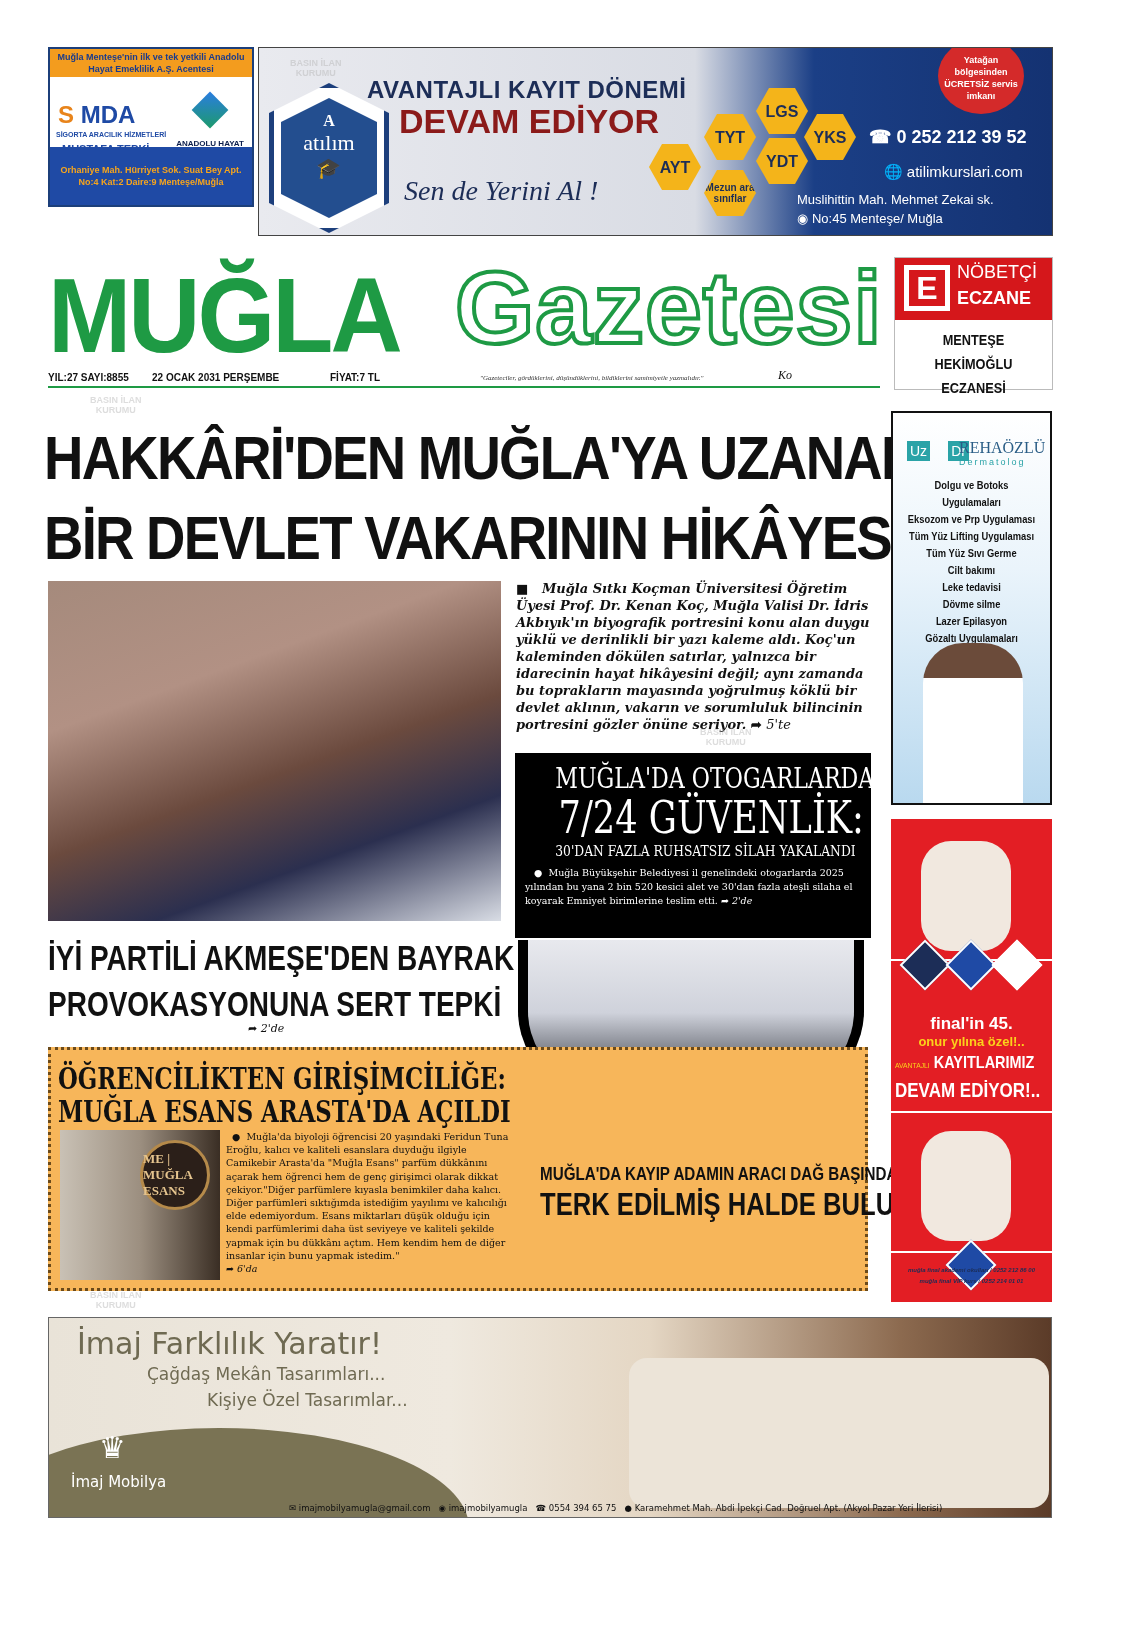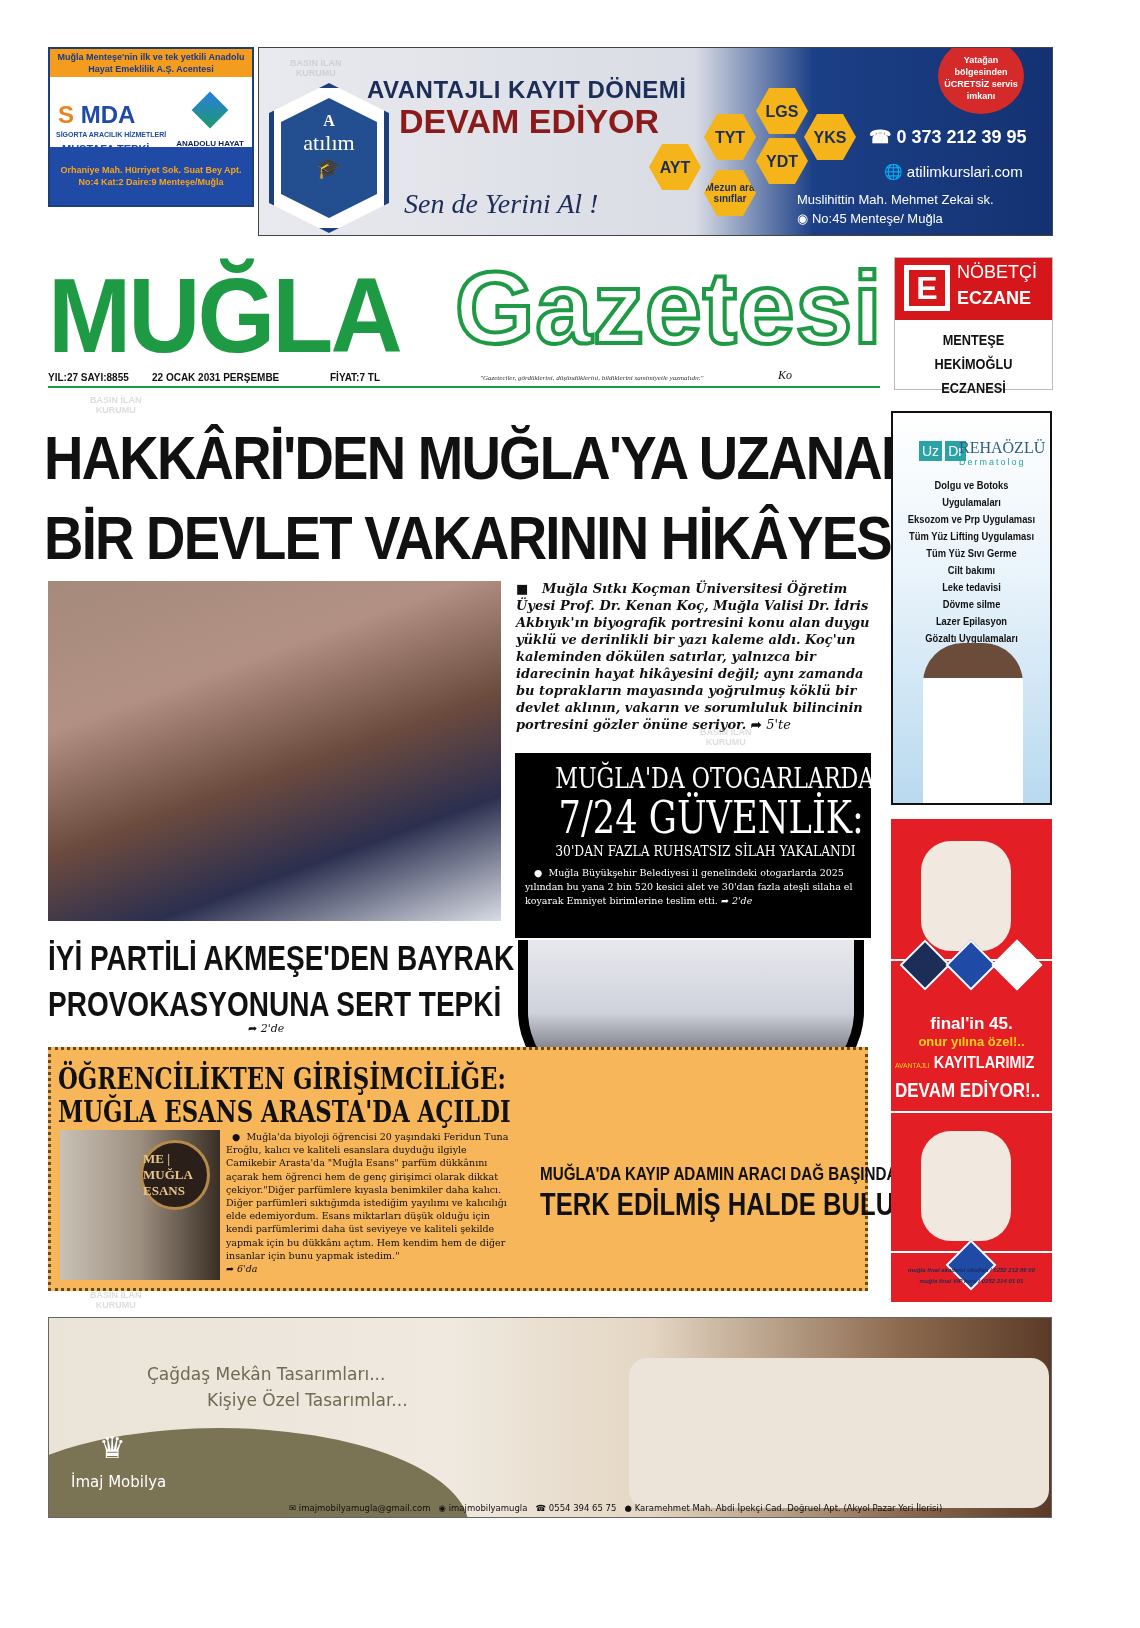--- a/index.html
+++ b/index.html
@@ -17,21 +17,21 @@
 #mda .ana .dia{width:26px;height:26px;margin:0 auto;background:linear-gradient(135deg,#2a7de1,#1d9a6c);transform:rotate(45deg)}
 #mda .ana .t{font:bold 8px "Liberation Sans",sans-serif;color:#0b1e4d;margin-top:16px;line-height:10px}
 #mda .phones{position:absolute;left:6px;top:120px;font:12px "Liberation Sans",sans-serif;line-height:15px}
 #mda .contacts{position:absolute;left:104px;top:112px;font:7px "Liberation Sans",sans-serif;line-height:11px;color:#333}
 
 #atilim{left:258px;top:47px;width:795px;height:189px;border:1px solid #444;background:linear-gradient(90deg,#e9eaef 0%,#d9dce4 55%,#1b3f86 70%,#143272 100%);overflow:hidden}
 #atilim .hex{position:absolute;left:10px;top:35px;width:120px;height:150px;background:#fff;border:5px solid #1d3f7c;clip-path:polygon(50% 0,100% 20%,100% 80%,50% 100%,0 80%,0 20%)}
 #atilim .hexinner{position:absolute;left:22px;top:50px;width:96px;height:120px;background:#234e8f;clip-path:polygon(50% 0,100% 20%,100% 80%,50% 100%,0 80%,0 20%);color:#fff;text-align:center;font:22px "Liberation Serif",serif;padding-top:36px}
 #atilim .h1{position:absolute;left:108px;top:28px;font:bold 24px "Liberation Sans",sans-serif;color:#1c2d57;letter-spacing:.5px}
 #atilim .h2{position:absolute;left:140px;top:54px;font:bold 34px "Liberation Sans",sans-serif;color:#8b1a1a}
-#atilim .slogan{position:absolute;left:145px;top:140px;font:italic 28px "Liberation Serif",serif;color:#1c2d57}
+#atilim .slogan{position:absolute;left:145px;top:127px;font:italic 28px "Liberation Serif",serif;color:#1c2d57}
 .honey{position:absolute;width:52px;height:46px;background:#f4b41a;clip-path:polygon(25% 0,75% 0,100% 50%,75% 100%,25% 100%,0 50%);font:bold 16px "Liberation Sans",sans-serif;color:#1c2d57;display:flex;align-items:center;justify-content:center;text-align:center;line-height:11px}
 #atilim .redc{position:absolute;right:28px;top:-10px;width:86px;height:76px;border-radius:50%;background:#d42a2a;color:#fff;font:bold 9px "Liberation Sans",sans-serif;text-align:center;padding-top:16px;line-height:12px}
 #atilim .phone{position:absolute;left:610px;top:78px;font:bold 18px "Liberation Sans",sans-serif;color:#fff}
 #atilim .web{position:absolute;left:625px;top:115px;font:15px "Liberation Sans",sans-serif;color:#fff}
 #atilim .addr{position:absolute;left:538px;top:142px;font:13px "Liberation Sans",sans-serif;color:#fff;line-height:19px}
 
 #mast-mugla{left:48px;top:260px;font:bold 100px "Liberation Sans",sans-serif;color:#1e9a44;letter-spacing:-3px;line-height:110px;transform:scaleY(1.05)}
 #mast-gaz{left:455px;top:248px;font:bold 102px "Liberation Sans",sans-serif;color:#fff;-webkit-text-stroke:4px #1e9a44;line-height:120px;letter-spacing:1px;font-stretch:condensed}
 #meta{left:48px;top:372px;width:832px;height:16px;border-bottom:2px solid #1e9a44;font:bold 10px "Liberation Sans",sans-serif}
 #meta span{position:absolute;top:0}
@@ -64,21 +64,21 @@
 #orange{left:48px;top:1047px;width:820px;height:244px;background:#f7b65a;border:3px dotted #6b4a1a}
 #esans-title{left:58px;top:1062px;font:bold 30px "DejaVu Serif",serif;line-height:33px;white-space:nowrap;transform:scaleX(.76);transform-origin:left}
 #esans-photo{left:60px;top:1130px;width:160px;height:150px;background:linear-gradient(90deg,#c9c1b5,#9c8f80 50%,#3a2e24)}
 #esans-body{left:226px;top:1130px;width:292px;font:9.5px "DejaVu Serif",serif;line-height:13.2px}
 #kayip{left:540px;top:1163px;width:325px}
 #kayip .k1{font:bold 19px "Liberation Sans",sans-serif;white-space:nowrap;transform:scaleX(.8);transform-origin:left}
 #kayip .k2{font:bold 32px "Liberation Sans",sans-serif;white-space:nowrap;transform:scaleX(.8);transform-origin:left;line-height:38px}
 #kayip .k3{font:9.5px "DejaVu Serif",serif;line-height:14px;margin-top:4px}
 
 #derm{left:891px;top:411px;width:161px;height:394px;border:2px solid #111;background:linear-gradient(180deg,#fff 0%,#eaf4fb 40%,#b9d9ef 100%);overflow:hidden}
-#derm .logo{position:absolute;left:26px;top:28px;display:flex;gap:3px}
+#derm .logo{position:absolute;left:14px;top:28px;display:flex;gap:18px}
 #derm .logo span{background:#2aa3a7;color:#fff;font:14px "Liberation Sans",sans-serif;padding:2px 3px}
 #derm .name{position:absolute;left:66px;top:26px;font:16px "Liberation Serif",serif;color:#2a5d86}
 #derm .dm{position:absolute;left:66px;top:44px;font:9px "Liberation Sans",sans-serif;color:#2aa3a7;letter-spacing:2px}
 #derm ul{position:absolute;left:0;right:0;top:64px;list-style:none;text-align:center;font:bold 11px "Liberation Sans",sans-serif;line-height:17px;transform:scaleX(.85)}
 #derm .doc{position:absolute;left:30px;bottom:0;width:100px;height:160px;background:linear-gradient(180deg,#6b4b3a 0 22%,#fff 22%);border-radius:40px 40px 0 0}
 
 #final{left:891px;top:819px;width:161px;height:483px;background:#e31e24;overflow:hidden}
 #final .line{position:absolute;left:0;right:0;height:2px;background:#fff}
 #final .fist{position:absolute;width:90px;height:110px;border-radius:30px;background:#f1e8df}
 #final .t1{position:absolute;left:0;right:0;top:195px;text-align:center;color:#fff;font:bold 17px "Liberation Sans",sans-serif}
@@ -133,21 +133,21 @@
   <div class="h1">AVANTAJLI KAYIT DÖNEMİ</div>
   <div class="h2">DEVAM EDİYOR</div>
   <div class="slogan">Sen de Yerini Al !</div>
   <div class="honey" style="left:390px;top:96px">AYT</div>
   <div class="honey" style="left:445px;top:66px">TYT</div>
   <div class="honey" style="left:497px;top:40px">LGS</div>
   <div class="honey" style="left:497px;top:90px">YDT</div>
   <div class="honey" style="left:545px;top:66px">YKS</div>
   <div class="honey" style="left:445px;top:122px;font-size:10px">Mezun ara sınıflar</div>
   <div class="redc">Yatağan bölgesinden ÜCRETSİZ servis imkanı</div>
-  <div class="phone"><span>☎</span> <span>0 373 212 39 95</span></div>
+  <div class="phone"><span>☎</span> <span>0 252 212 39 52</span></div>
   <div class="web"><span>🌐</span> <span>atilimkurslari.com</span></div>
   <div class="addr">
     <div>Muslihittin Mah. Mehmet Zekai sk.</div>
     <div><span>◉</span> <span>No:45 Menteşe/ Muğla</span></div>
   </div>
 </div>
 
 <div id="mast-mugla" class="abs">MUĞLA</div>
 <div id="mast-gaz" class="abs">Gazetesi</div>
 <div id="meta" class="abs">
@@ -251,20 +251,21 @@
   <div class="line" style="top:432px"></div>
   <div class="fin-logo" style="left:62px;top:428px;background:#1f4aa5"></div>
 </div>
 <div id="final-foot" class="abs">
   <div>muğla final akademi okulları / 0252 212 86 00</div>
   <div>muğla final VİP kurs / 0252 214 01 01</div>
 </div>
 
 <div id="imaj" class="abs">
   <div class="arc"></div>
+  <div class="big">İmaj Farklılık Yaratır!</div>
   <div class="s1">Çağdaş Mekân Tasarımları...</div>
   <div class="s2">Kişiye Özel Tasarımlar...</div>
   <div style="position:absolute;left:50px;top:112px;font-size:30px;color:#fff">♛</div>
   <div class="brand">İmaj Mobilya</div>
   <div class="sofa"></div>
   <div class="foot">
     <span>✉</span> <span>imajmobilyamugla@gmail.com</span>&nbsp;&nbsp;
     <span>◉</span> <span>imajmobilyamugla</span>&nbsp;&nbsp;
     <span>☎</span> <span>0554 394 65 75</span>&nbsp;&nbsp;
     <span>●</span> <span>Karamehmet Mah. Abdi İpekçi Cad. Doğruel Apt. (Akyol Pazar Yeri İlerisi)</span>

